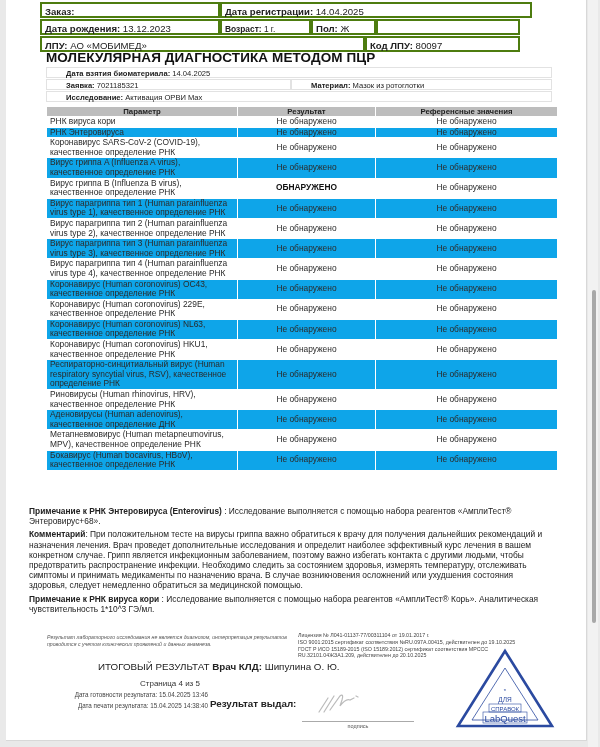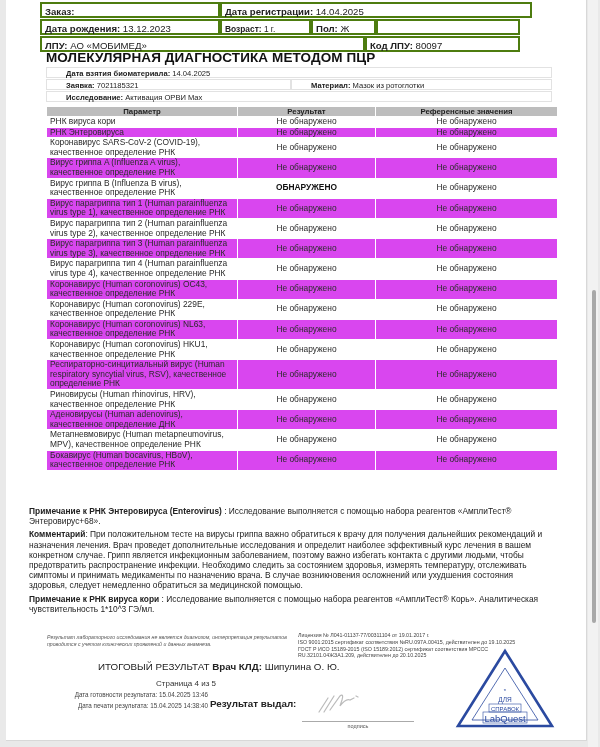--- a/index.html
+++ b/index.html
@@ -21,31 +21,31 @@
 
   .title { position:absolute; left:46px; top:50px; font-size:13.5px; font-weight:bold; letter-spacing:0.1px; color:#111; }
 
   .info { position:absolute; left:46px; width:506px; font-size:7.6px; }
   .info .cell { position:absolute; top:0; height:11px; line-height:11px; border:1px solid #e2e2e2; padding-left:19px; box-sizing:border-box; white-space:nowrap; }
 
   table.res { position:absolute; left:46px; top:106px; width:508px; border-collapse:separate; border-spacing:1.5px 1px; font-size:8.4px; table-layout:fixed; }
   table.res th { background:#bdbdbd; font-size:7.8px; font-weight:bold; height:9px; line-height:9px; padding:0; color:#222; }
   table.res td { padding:0 3px; line-height:9.6px; vertical-align:middle; color:#2a2a2a; }
   table.res td.c { text-align:center; }
-  table.res tr.alt td { background:#d946ef; }
+  table.res tr.alt td { background:#0ea5e9; }
   table.res td.pos { font-weight:bold; color:#111; }
 
   .notes { position:absolute; left:29px; top:506px; width:520px; font-size:8.4px; line-height:10.2px; color:#222; }
   .notes p { margin:0 0 3px 0; }
 
   .disclaimer { position:absolute; left:47px; top:634px; width:240px; font-size:5.2px; line-height:7px; font-style:italic; color:#555; }
   .license { position:absolute; left:298px; top:632px; width:260px; font-size:5.3px; line-height:6.8px; color:#444; white-space:nowrap; }
 
   .final { position:absolute; left:98px; top:661px; font-size:9.8px; color:#222; white-space:nowrap; }
-  .pageno { position:absolute; left:148px; top:679px; width:68px; text-align:right; font-size:8px; color:#333; }
+  .pageno { position:absolute; left:140px; top:679px; width:68px; text-align:left; font-size:8px; color:#333; }
   .ready { position:absolute; left:40px; top:691px; width:168px; text-align:right; font-size:6.3px; color:#444; white-space:nowrap; }
   .printed { position:absolute; left:40px; top:702px; width:168px; text-align:right; font-size:6.3px; color:#444; white-space:nowrap; }
   .issued { position:absolute; left:210px; top:698px; font-size:9.8px; font-weight:bold; color:#222; }
   .signature { position:absolute; left:316px; top:688px; width:45px; height:28px; }
   .sig-line { position:absolute; left:302px; top:721px; width:112px; height:1px; background:#aaa; }
   .sig-label { position:absolute; left:302px; top:723px; width:112px; text-align:center; font-size:5.5px; color:#555; }
   .stamp { position:absolute; left:455px; top:648px; width:100px; height:82px; }
 </style>
 </head>
 <body>

